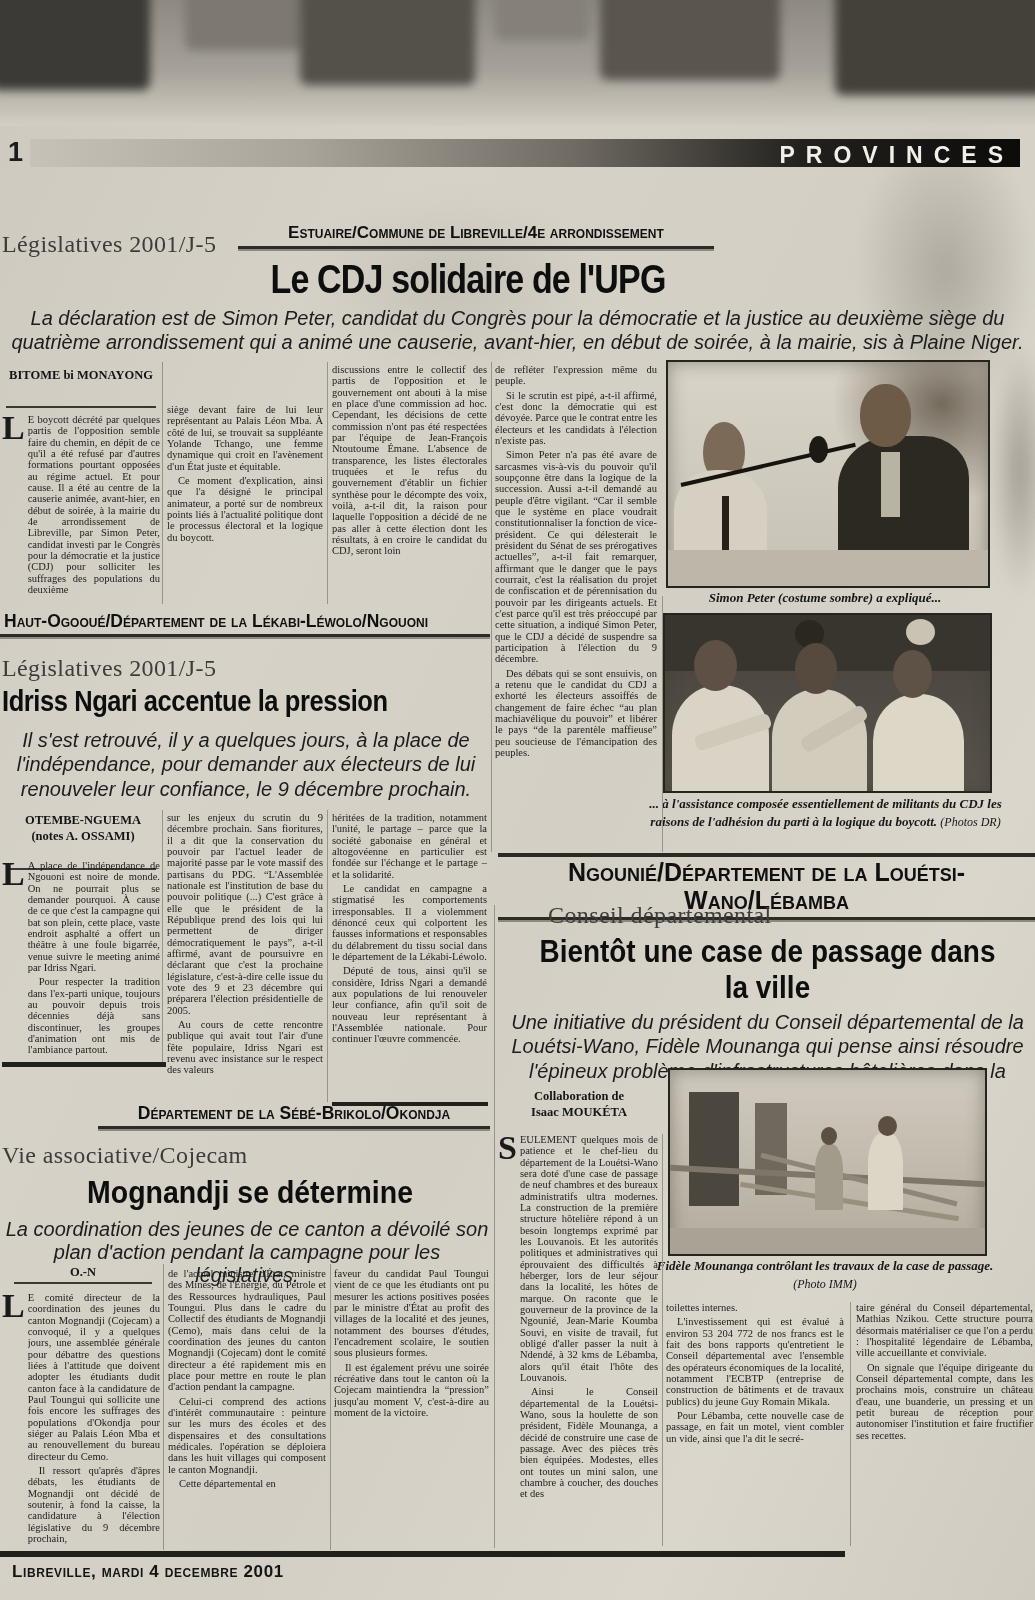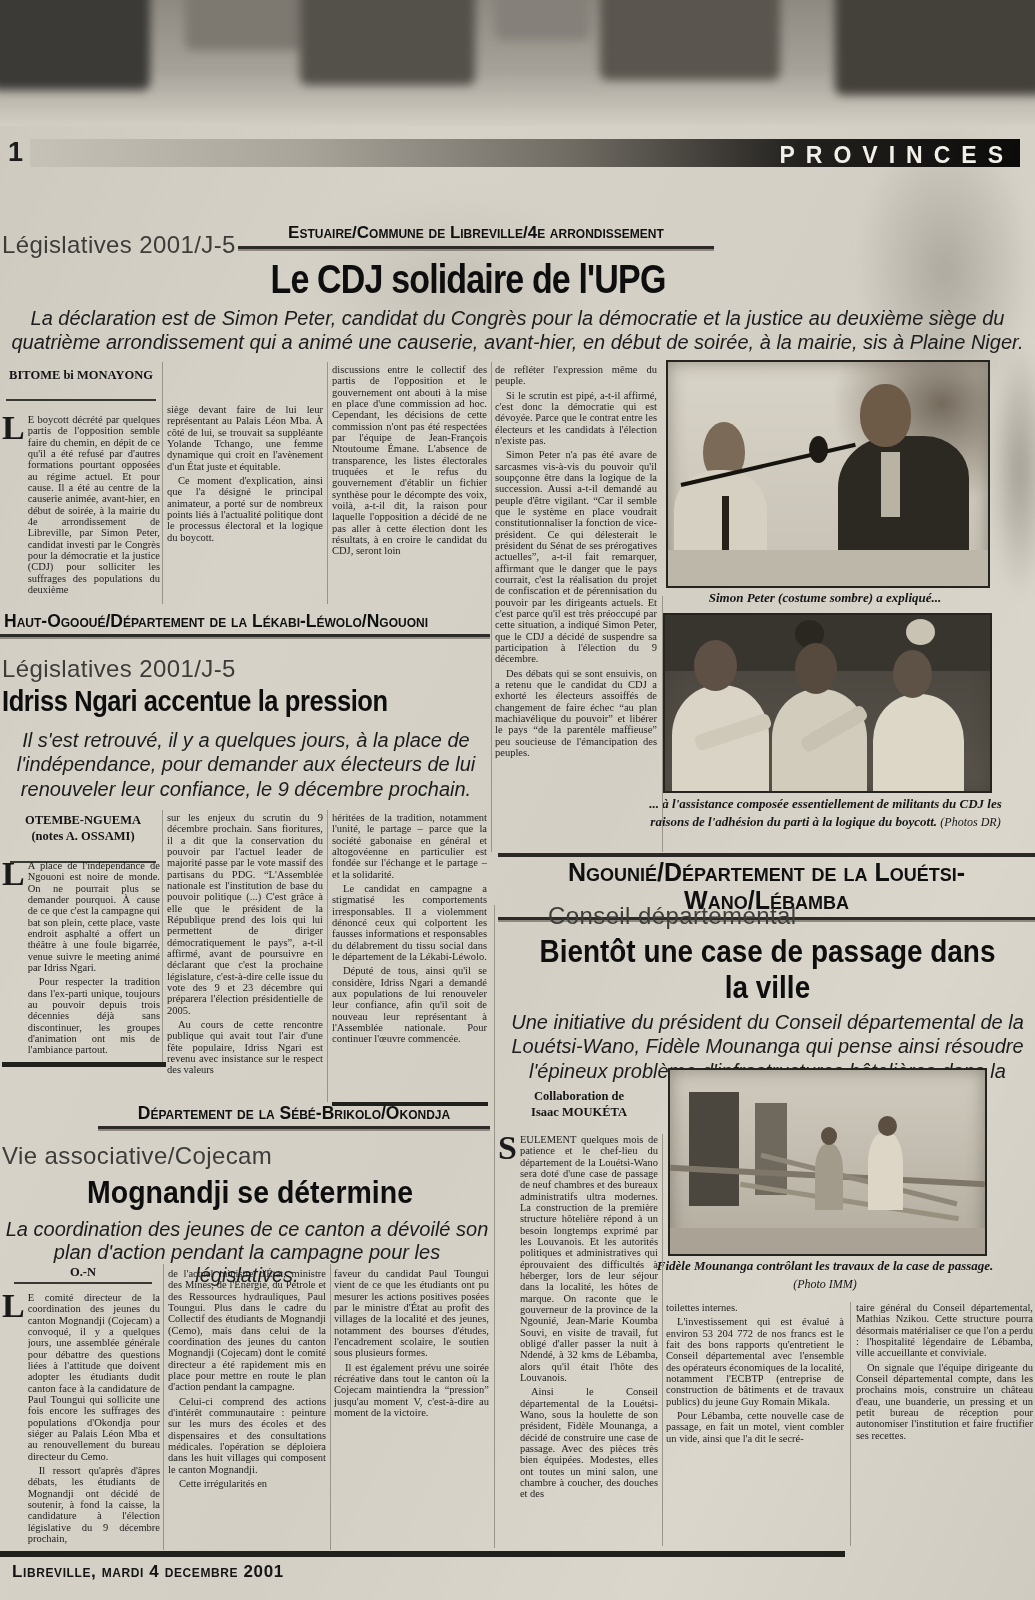--- a/index.html
+++ b/index.html
@@ -13,25 +13,25 @@
   .ghost{position:absolute;filter:blur(7px);border-radius:50%;}
   
   .page-num{font-family:"Liberation Sans",sans-serif;font-weight:bold;font-size:27px;letter-spacing:7px;color:#15151  5;}
   .grad-bar{background:linear-gradient(90deg,#c6c2b8 0%,#a8a49a 28%,#6f6b63 55%,#23211e 78%,#0b0b0a 100%);display:flex;align-items:flex-end;justify-content:flex-end;}
   .prov{font-family:"Liberation Sans",sans-serif;font-weight:bold;font-size:23px;letter-spacing:11px;color:#f2efe8;padding-right:6px;line-height:1;}
   
   .banner{font-family:"Liberation Sans",sans-serif;font-weight:bold;font-variant:small-caps;color:#101010;line-height:1.1;}
   .banner .btxt{display:block;padding:2px 4px 3px 4px;}
   .brule{height:5px;background:linear-gradient(#2d2b28 55%,#8d897f 55%);}
   .brule-top{height:4px;background:#2b2926;}
-  .kicker{font-family:Liberation Sans, sans-serif;font-weight:400;font-size:24px;color:#3d3c39;letter-spacing:.4px;}
+  .kicker{font-family:Liberation Serif, serif;font-weight:400;font-size:24px;color:#3d3c39;letter-spacing:.4px;}
   .headline{font-family:"Liberation Sans",sans-serif;font-weight:bold;color:#0e0e0e;}
   .deck{font-family:"Liberation Sans",sans-serif;font-style:italic;font-size:20px;color:#1d1d1d;text-align:center;line-height:1.22;}
   .byline{font-weight:bold;text-align:center;font-size:12.5px;line-height:1.3;color:#141414;}
-  .byline.ruled{border-bottom:2px solid #3a3832;padding-bottom:16px;}
+  .byline.ruled{border-bottom:2px solid #3a3832;padding-bottom:23px;}
   
   .serifbody{font-size:10.5px;line-height:1.08;text-align:justify;overflow:hidden;}
   .para{margin:0 0 3px 0;text-indent:11px;}
   .para:first-child{text-indent:0;}
   .dropcap{float:left;font-size:34px;line-height:27px;font-weight:bold;padding:0 3px 0 0;color:#1a1a1a;}
   
   .vrule{width:1px;background:#999488;}
   .hbar{background:#20201d;}
   
   .photo{border:2px solid #26241f;overflow:hidden;box-shadow:inset 0 0 18px rgba(60,55,45,.45);}
@@ -211,21 +211,21 @@
   <div class="abs" style="left:2px;top:1292px;width:158px;height:258px;">
     <span class="dropcap">L</span>
     <div class="serifbody" style="height:258px;">
         <p class="para">E comité directeur de la coordination des jeunes du canton Mognandji (Cojecam) a convoqué, il y a quelques jours, une assemblée générale pour débattre des questions liées à l'attitude que doivent adopter les étudiants dudit canton face à la candidature de Paul Toungui qui sollicite une fois encore les suffrages des populations d'Okondja pour siéger au Palais Léon Mba et au renouvellement du bureau directeur du Cemo.</p>
         <p class="para">Il ressort qu'après d'âpres débats, les étudiants de Mognandji ont décidé de soutenir, à fond la caisse, la candidature à l'élection législative du 9 décembre prochain,</p>
       </div>
   </div>
   <div class="abs serifbody" style="left:168px;top:1268px;width:158px;height:282px;">
       <p class="para">de l'actuel ministre d'État, ministre des Mines, de l'Énergie, du Pétrole et des Ressources hydrauliques, Paul Toungui. Plus dans le cadre du Collectif des étudiants de Mognandji (Cemo), mais dans celui de la coordination des jeunes du canton Mognandji (Cojecam) dont le comité directeur a été rapidement mis en place pour mettre en route le plan d'action pendant la campagne.</p>
       <p class="para">Celui-ci comprend des actions d'intérêt communautaire : peinture sur les murs des écoles et des dispensaires et des consultations médicales. l'opération se déploiera dans les huit villages qui composent le canton Mognandji.</p>
-      <p class="para">Cette irrégularités en</p>
+      <p class="para">Cette départemental en</p>
     </div>
   <div class="abs serifbody" style="left:334px;top:1268px;width:155px;height:280px;">
       <p class="para">faveur du candidat Paul Toungui vient de ce que les étudiants ont pu mesurer les actions positives posées par le ministre d'État au profit des villages de la localité et des jeunes, notamment des bourses d'études, l'encadrement scolaire, le soutien sous plusieurs formes.</p>
       <p class="para">Il est également prévu une soirée récréative dans tout le canton où la Cojecam maintiendra la “pression” jusqu'au moment V, c'est-à-dire au moment de la victoire.</p>
     </div>
 
   <div class="abs vrule" style="left:162px;top:362px;height:242px;"></div>
   <div class="abs vrule" style="left:327px;top:362px;height:242px;"></div>
   <div class="abs vrule" style="left:491px;top:362px;height:490px;"></div>
   <div class="abs vrule" style="left:662px;top:596px;height:256px;"></div>

